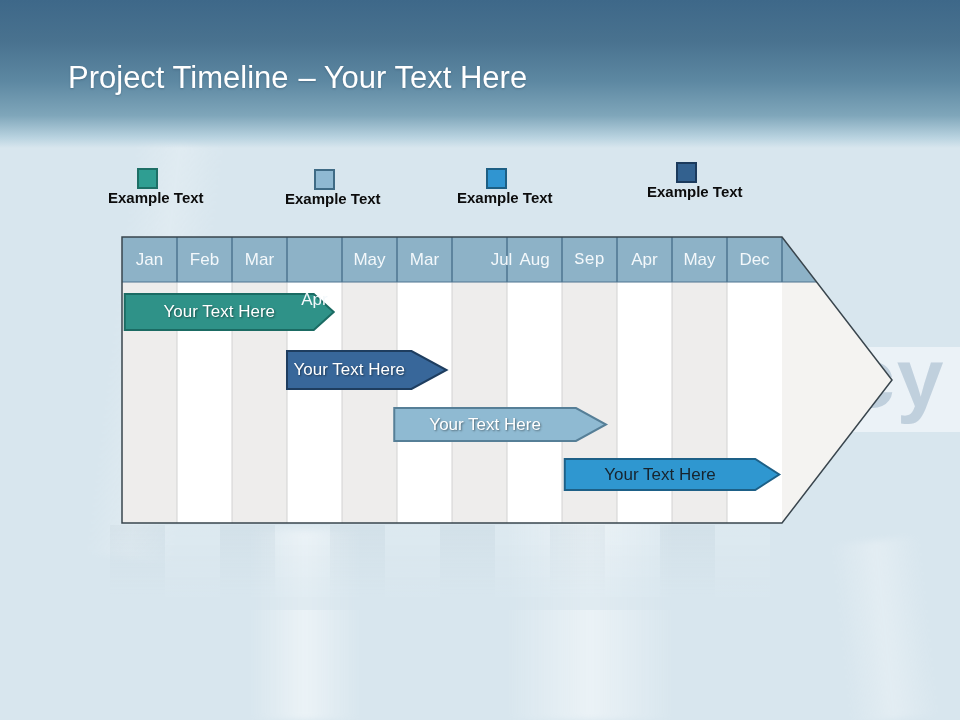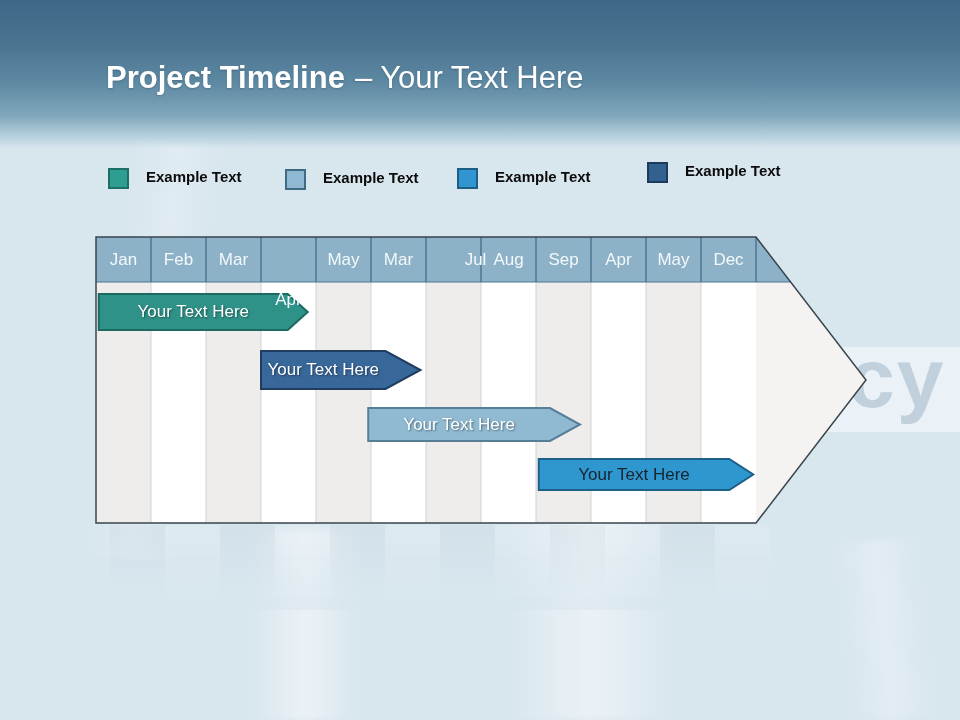--- a/index.html
+++ b/index.html
@@ -3,21 +3,21 @@
 <meta charset="utf-8">
 <style>
   html,body{margin:0;padding:0;background:#c9d9e4;font-family:"Liberation Sans",sans-serif;}
   .slide{position:relative;width:960px;height:720px;overflow:hidden;background:#d8e6ee;}
 
   
   .banner{position:absolute;left:0;top:0;width:960px;height:148px;
     background:linear-gradient(180deg,#3e6889 0%,#49728f 28%,#5d88a2 55%,#7fa6ba 78%,#b9d3e0 93%,rgba(216,230,238,0) 100%);}
   .title{position:absolute;left:68px;top:60px;font-size:31px;color:#ffffff;white-space:nowrap;
     text-shadow:0 1px 2px rgba(20,40,60,.25);}
-  .title .t-bold{font-weight:bold;margin-left:38px;}
+  .title .t-bold{font-weight:normal;}
   .title .t-sep{font-weight:normal;margin:0 8px 0 10px;}
   .title .t-light{font-weight:normal;}
 
   
   .streak{position:absolute;pointer-events:none;filter:blur(3px);}
   .s1{left:250px;top:530px;width:110px;height:190px;opacity:.55;
     background:linear-gradient(90deg,rgba(255,255,255,0),rgba(255,255,255,.9),rgba(255,255,255,0));}
   .s2{left:505px;top:515px;width:170px;height:205px;opacity:.5;
     background:linear-gradient(90deg,rgba(255,255,255,0),rgba(255,255,255,.95),rgba(255,255,255,0));}
   .s3{left:110px;top:140px;width:90px;height:420px;opacity:.25;transform:rotate(7deg);
@@ -25,26 +25,26 @@
   .s4{left:840px;top:540px;width:90px;height:180px;opacity:.35;transform:rotate(-6deg);
     background:linear-gradient(90deg,rgba(255,255,255,0),rgba(255,255,255,.8),rgba(255,255,255,0));}
 
   
   .wm-band{position:absolute;left:700px;top:347px;width:260px;height:85px;background:#ebf2f7;}
   .watermark{position:absolute;left:848px;top:336px;font-size:84px;font-weight:bold;
     letter-spacing:2px;color:rgba(178,196,212,.75);line-height:1;}
 
   
   .legend{position:absolute;left:0;top:0;width:960px;height:0;}
-  .legend-item{position:absolute;display:flex;}
+  .legend-item{position:absolute;display:flex;align-items:center;flex-direction:column;}
   .legend-swatch{width:21px;height:21px;box-sizing:border-box;border:2px solid #000;margin-right:17px;flex:0 0 auto;}
   .legend-label{font-size:15px;font-weight:bold;color:#0c0c0c;white-space:nowrap;}
 
   
-  .chart{position:absolute;left:96px;top:237px;width:770px;height:286px;padding-left:34px;}
+  .chart{position:absolute;left:122px;top:237px;width:770px;height:286px;padding-left:34px;}
   .chart svg{position:absolute;left:0;top:0;overflow:visible;}
   .month{position:absolute;top:0;height:45px;width:55px;line-height:45px;text-align:center;
     color:#f3f8fb;font-size:17px;}
   .bar-label{position:absolute;display:flex;align-items:center;justify-content:center;
     font-size:17px;white-space:nowrap;}
 
   
   .reflection{position:absolute;left:110px;top:525px;width:660px;height:85px;opacity:.5;
     background:repeating-linear-gradient(90deg,rgba(150,165,175,.18) 0 55px,rgba(255,255,255,.30) 55px 110px);}
   .reflection::after{content:"";position:absolute;inset:0;
@@ -137,21 +137,21 @@
       </svg>
     <div>
         <div class="month" style="left: 0px;">Jan</div>
         <div class="month" style="left: 55px;">Feb</div>
         <div class="month" style="left: 110px;">Mar</div>
         <div class="month" style="left: 165px; margin-top: 40px;">Apr</div>
         <div class="month" style="left: 220px;">May</div>
         <div class="month" style="left: 275px;">Mar</div>
         <div class="month" style="left: 330px; margin-left: 22px;">Jul</div>
         <div class="month" style="left: 385px; border-radius: 8px;">Aug</div>
-        <div class="month" style="left: 440px;">Sep</div>
+        <div class="month" style="left: 440px; font-family: Liberation Mono, monospace;">Sep</div>
         <div class="month" style="left: 495px;">Apr</div>
         <div class="month" style="left: 550px;">May</div>
         <div class="month" style="left: 605px; text-align: center;">Dec</div>
       </div>
     <div>
         <div class="bar-label" style="left: 2.75px; width: 189px; top: 57px; height: 36px; color: rgb(255, 255, 255); text-shadow: rgba(0, 0, 0, 0.45) 1px 1px 2px;">Your Text Here</div>
         <div class="bar-label" style="left: 165px; width: 124.5px; top: 114px; height: 38px; color: rgb(255, 255, 255); text-shadow: rgba(0, 0, 0, 0.45) 1px 1px 2px;">Your Text Here</div>
         <div class="bar-label" style="left: 272.25px; width: 181.75px; top: 171px; height: 33px; color: rgb(255, 255, 255); text-shadow: rgba(0, 0, 0, 0.45) 1px 1px 2px;">Your Text Here</div>
         <div class="bar-label" style="left: 442.75px; width: 190.5px; top: 222px; height: 31px; color: rgb(23, 36, 46);">Your Text Here</div>
       </div>

